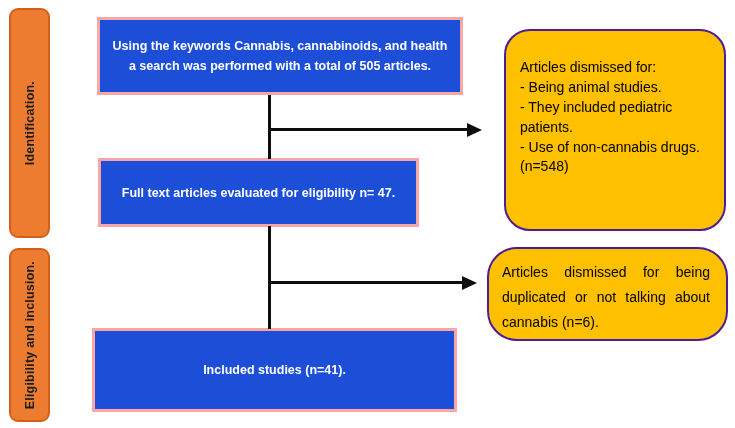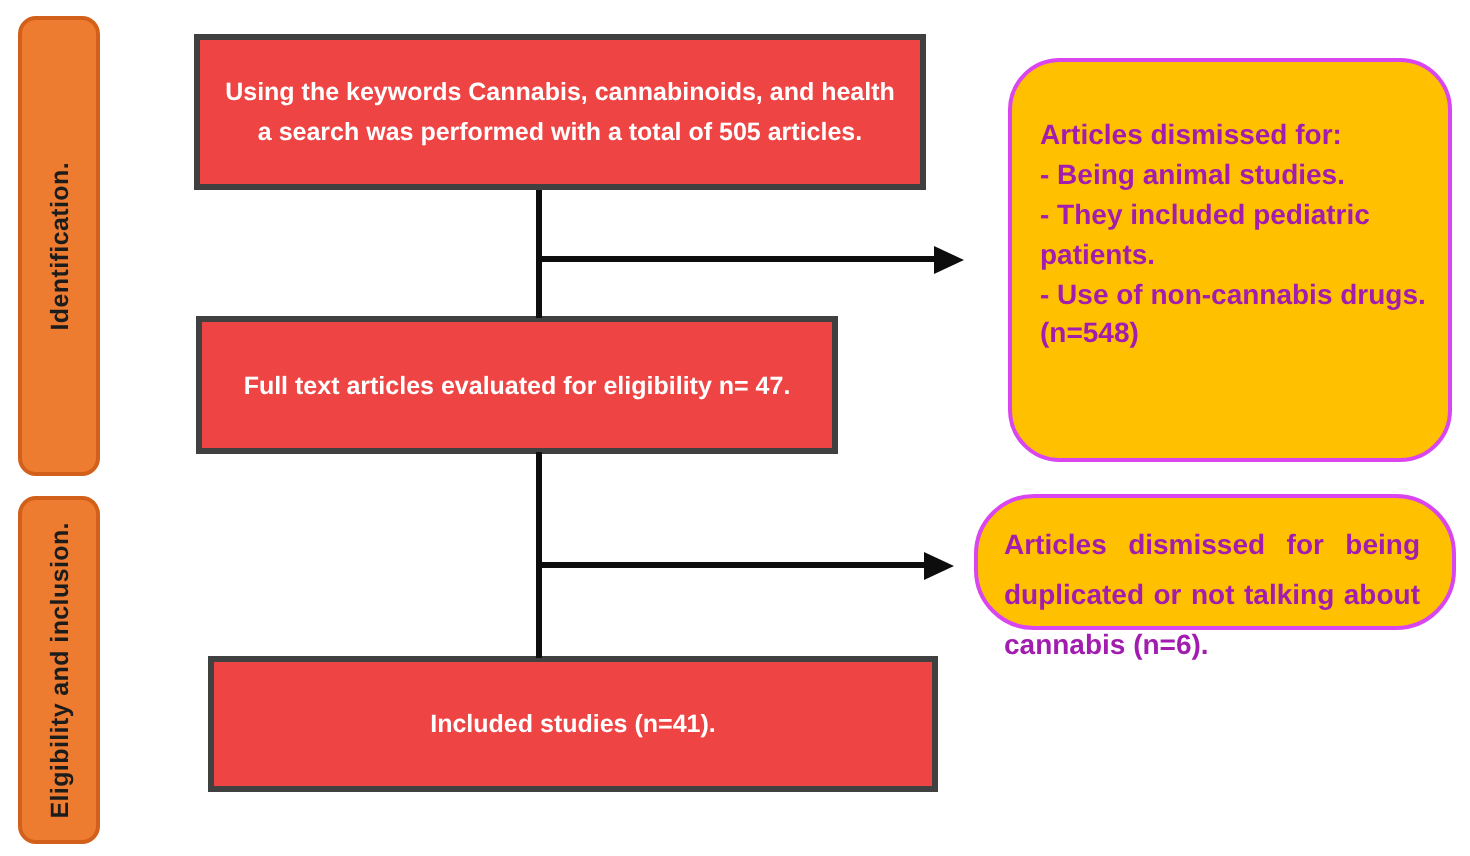--- a/index.html
+++ b/index.html
@@ -32,34 +32,34 @@
     font-size: 12.5px;
     font-weight: 700;
     color: #1c1c1c;
     letter-spacing: 0.2px;
     white-space: nowrap;
   }
 
   
   .process-box {
     position: absolute;
-    background: #ef4444;
-    border: 3px solid #404040;
+    background: #1d4ed8;
+    border: 3px solid #fca5a5;
     display: flex; align-items: center; justify-content: center;
     text-align: center;
     color: #ffffff;
     font-weight: 700;
     font-size: 12.5px;
     line-height: 1.6;
     white-space: pre-line;
     padding: 0 4px;
   }
   .process-box-1 { left: 97px; top: 17px;  width: 366px; height: 78px; }
   .process-box-2 { left: 98px; top: 158px; width: 321px; height: 69px; }
-  .process-box-3 { left: 104px; top: 328px; width: 365px; height: 68px; }
+  .process-box-3 { left: 92px; top: 328px; width: 365px; height: 84px; }
 
   
   .vline {
     position: absolute;
     width: 3px;
     background: #0d0d0d;
   }
   .vline-1 { left: 268px; top: 95px;  height: 64px; }
   .vline-2 { left: 268px; top: 226px; height: 103px; }
 
@@ -78,34 +78,34 @@
     border-bottom: 7px solid transparent;
     border-left: 15px solid #0d0d0d;
   }
   .arrowhead-1 { left: 467px; top: 122.5px; }
   .arrowhead-2 { left: 462px; top: 275.5px; }
 
   
   .exclusion-box {
     position: absolute;
     background: #FFC000;
-    border: 2px solid #d946ef;
-    color: #a21caf;
+    border: 2px solid #4c1d95;
+    color: #000000;
     font-size: 14px;
-    font-weight: 700;
+    font-weight: 400;
   }
   .exclusion-box-1 {
     left: 504px; top: 29px; width: 222px; height: 202px;
     border-radius: 26px;
     padding: 27px 10px 0 14px;
     line-height: 1.42;
     white-space: pre-line;
   }
   .exclusion-box-2 {
-    left: 487px; top: 247px; width: 241px; height: 68px;
+    left: 487px; top: 247px; width: 241px; height: 94px;
     border-radius: 30px;
     padding: 11px 16px 0 13px;
     line-height: 1.8;
     text-align: justify;
   }
 </style>
 </head>
 <body>
 
 <div class="canvas">

